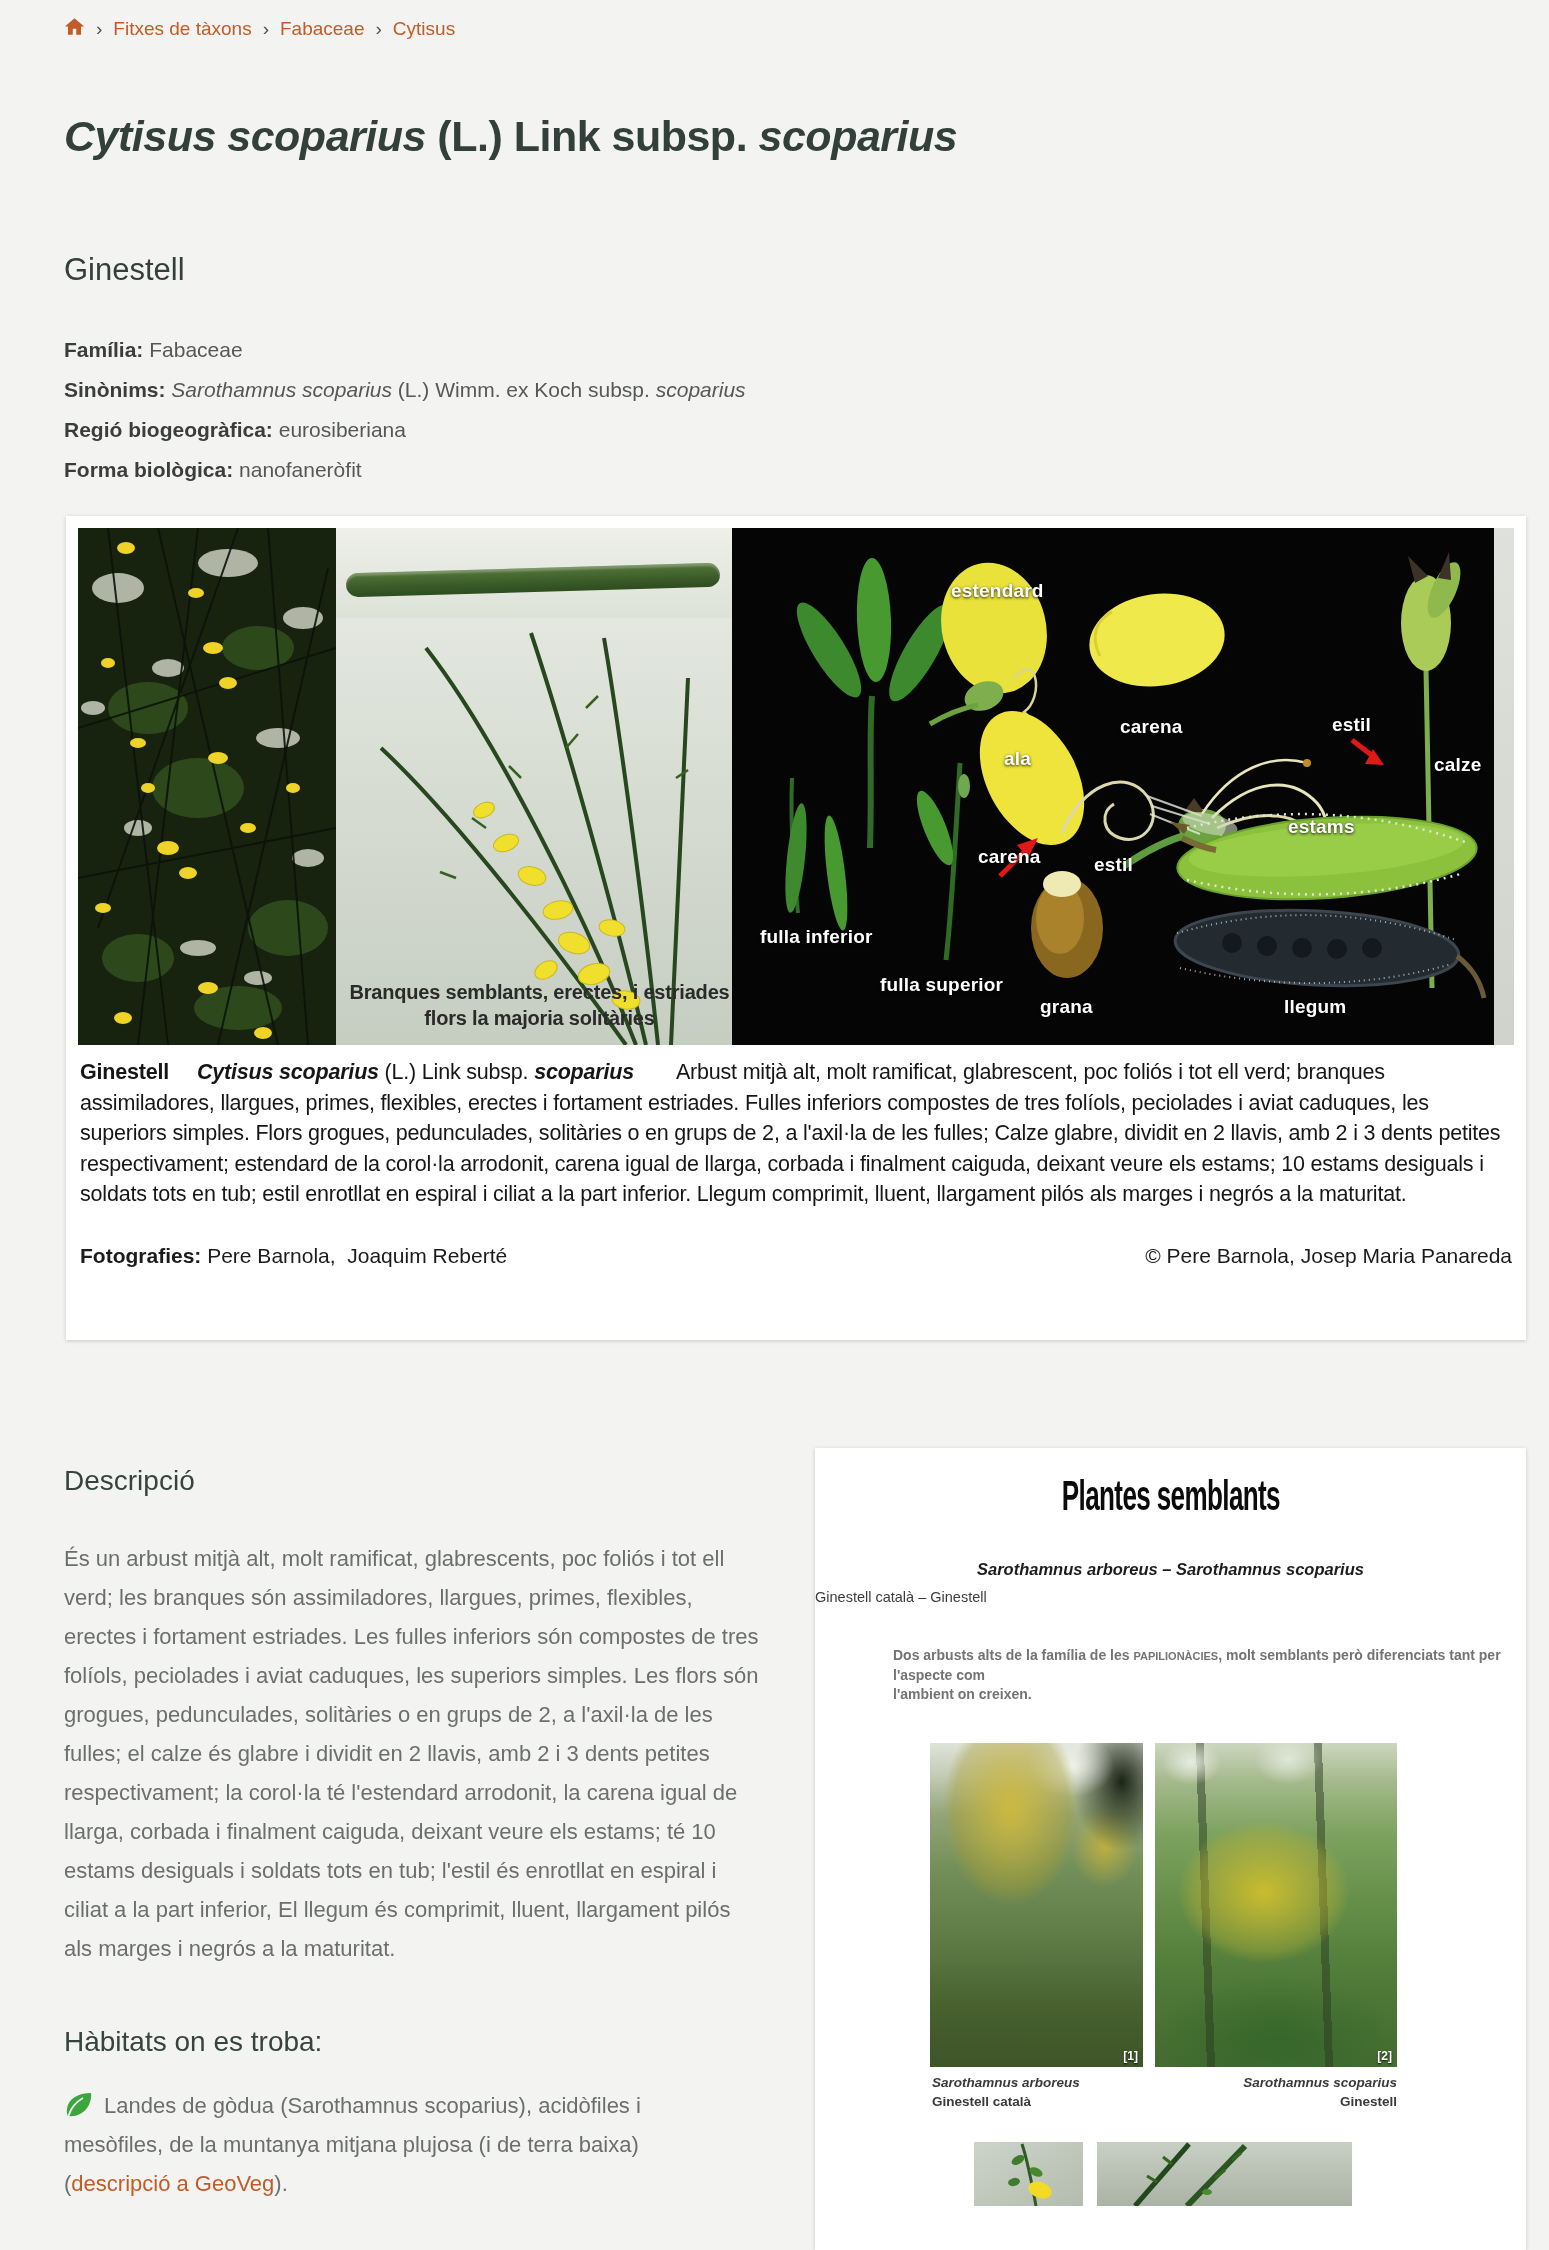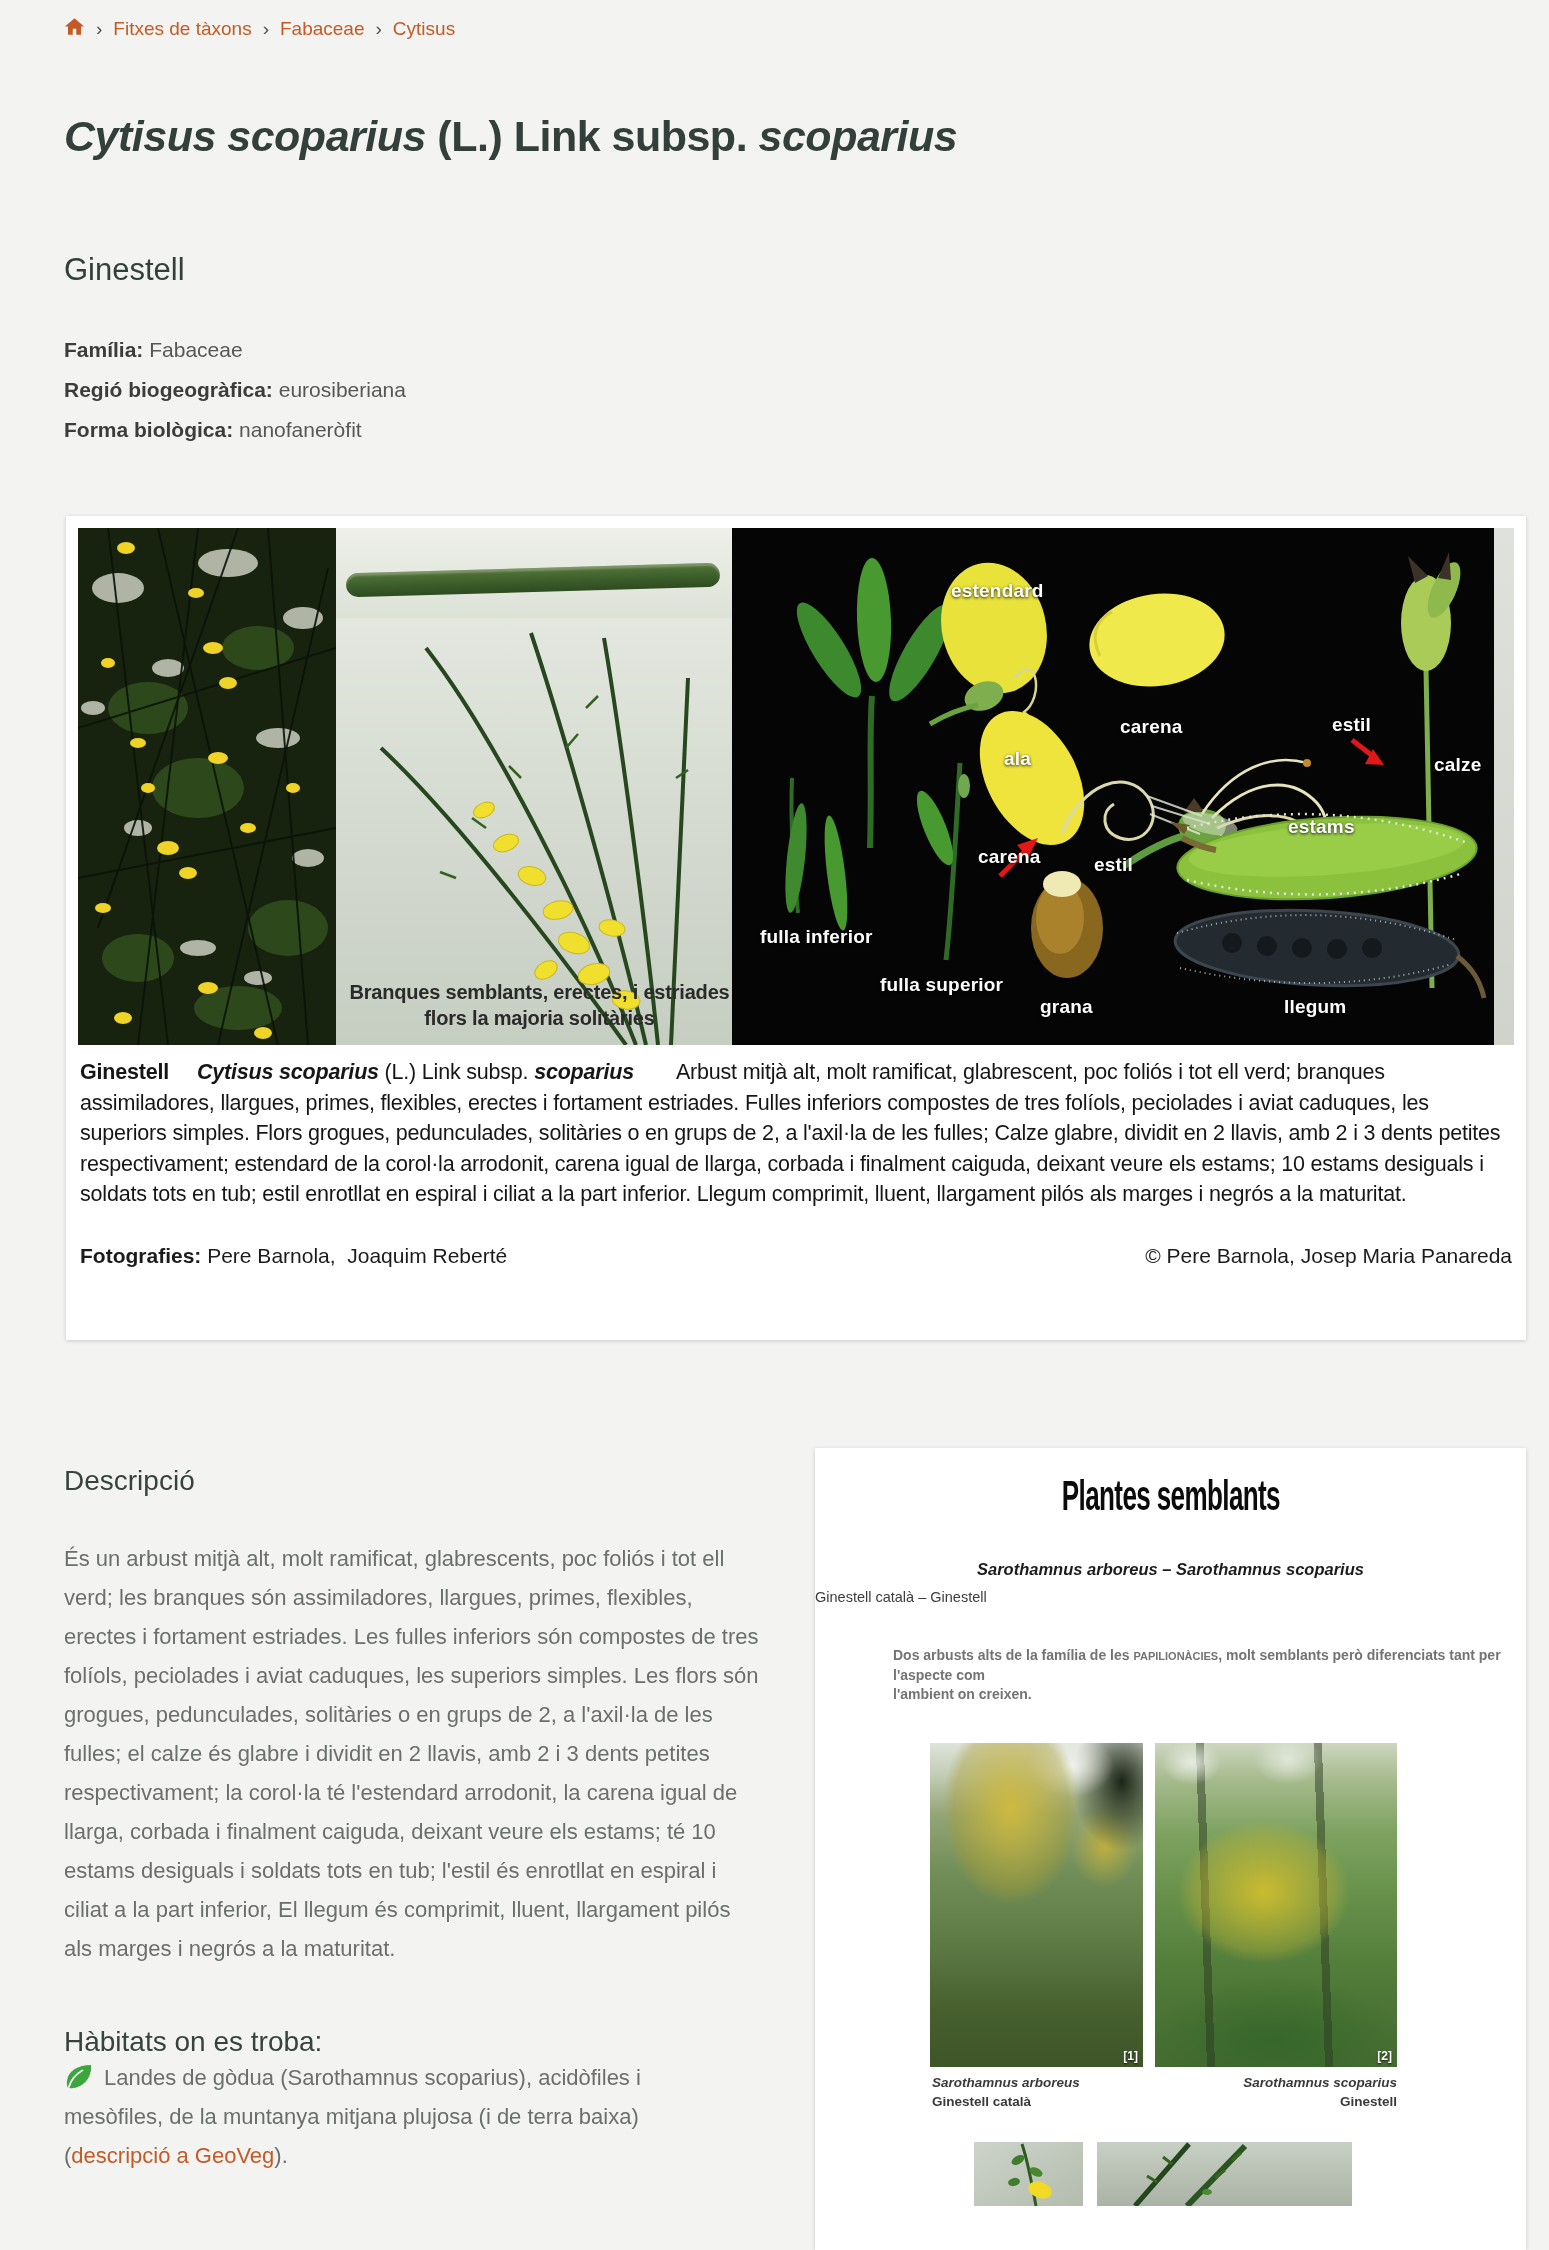--- a/index.html
+++ b/index.html
@@ -47,21 +47,21 @@
   .gap1 { display:inline-block; width:28px; }
   .gap2 { display:inline-block; width:42px; }
   .credits { display:flex; justify-content:space-between; margin:34px 14px 0 14px; font-size:21px; color:#1b1b1b; }
   .credits b { font-weight:bold; }
   .credits .names { white-space:pre; }
   
   .left-col { position:absolute; left:64px; top:1455px; width:710px; }
   .h-section { font-size:28px; font-weight:400; color:#37433e; padding-top:10px; }
   .desc-text { margin-top:42px; width:700px; font-size:22px; line-height:39px; color:#6b6f6c; }
   .hab-head { margin-top:48px; }
-  .hab-entry { width:700px; font-size:22px; line-height:39px; color:#6b6f6c; }
+  .hab-entry { margin-top:28px; width:700px; font-size:22px; line-height:39px; color:#6b6f6c; }
   .leaf-ico { width:30px; height:26px; vertical-align:-4px; margin-right:10px; display:inline-block; }
   .hab-entry a { color:#c25b27; text-decoration:none; cursor:pointer; }
   
   .card2 { position:absolute; left:815px; top:1448px; width:711px; height:802px; overflow:hidden; }
   .ps-title { position:absolute; top:24px; left:0; right:0; text-align:center; color:#0b0b0b; }
   .ps-title span { display:inline-block; font-size:42px; font-weight:bold; letter-spacing:-1px; transform:scaleX(.62); transform-origin:center; }
   .ps-sub { position:absolute; top:112px; left:0; right:0; text-align:center; font-size:16.5px; font-weight:bold; font-style:italic; color:#1c1c1c; }
   .ps-sub2 { position:absolute; top:141px; left:0; right:0; text-align:left; font-size:14.5px; color:#3c3c3c; }
   .ps-intro { position:absolute; top:198px; left:50px; width:608px; font-size:14px; line-height:19px; font-weight:bold; color:#737373;margin-left:28px; }
   .ps-intro .caps { font-size:11px; }
@@ -110,20 +110,21 @@
   <span class="crumb-sep">›</span>
   <a>Cytisus</a>
 </nav>
 
 <h1 class="sci-title"><span class="it">Cytisus scoparius</span><span> (L.) Link subsp. </span><span class="it">scoparius</span></h1>
 
 <h2 class="common-name">Ginestell</h2>
 
 <div class="meta">
   <div><b>Família:</b> <span class="v">Fabaceae</span></div>
+  <div><b>Sinònims:</b> <span class="v it">Sarothamnus scoparius</span><span class="v"> (L.) Wimm. ex Koch subsp. </span><span class="v it">scoparius</span></div>
   <div><b>Regió biogeogràfica:</b> <span class="v">eurosiberiana</span></div>
   <div><b>Forma biològica:</b> <span class="v">nanofaneròfit</span></div>
 </div>
 
 <section class="card card1">
   <div class="figure">
 
     <div class="panel-left">
       <svg viewBox="0 0 258 517" width="258" height="517">
         <rect width="258" height="517" fill="#18230f"></rect>

